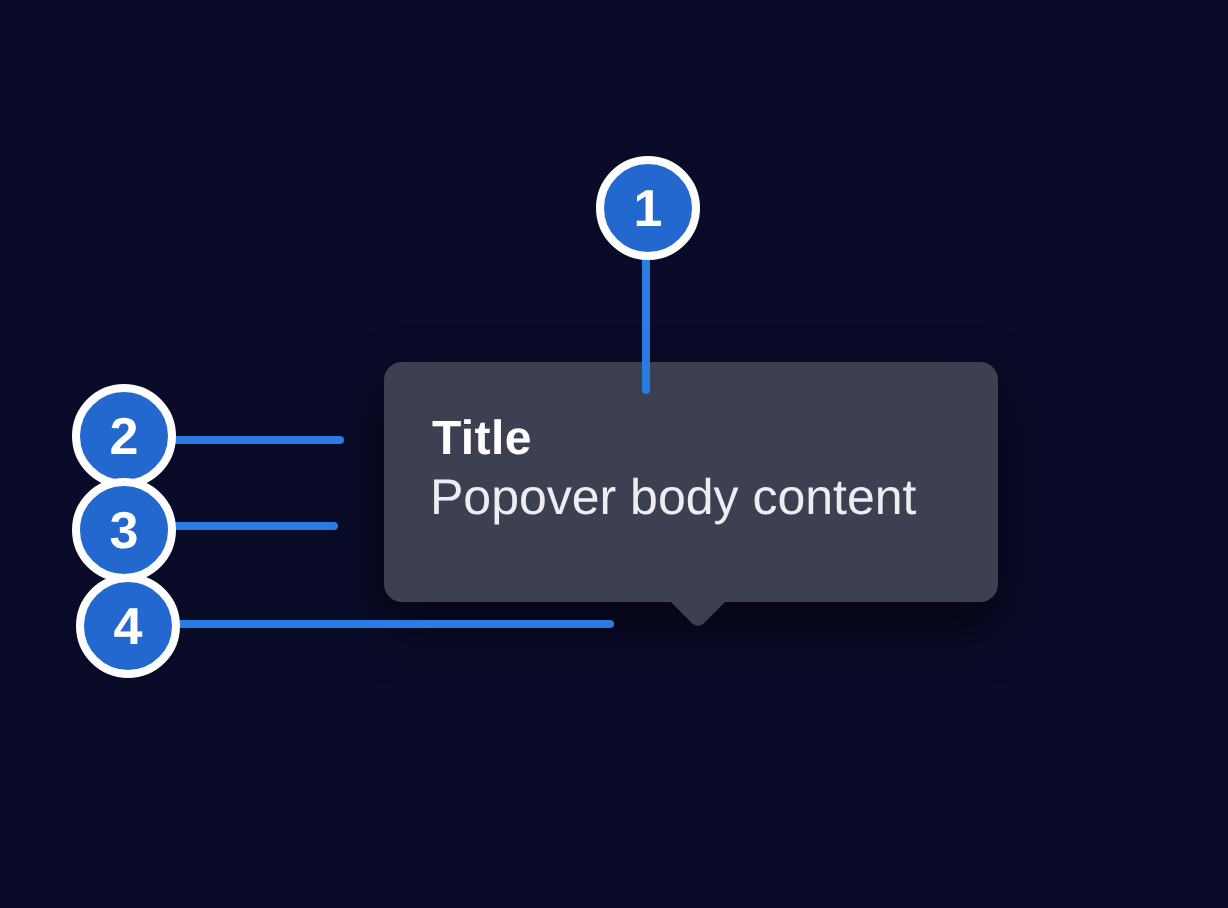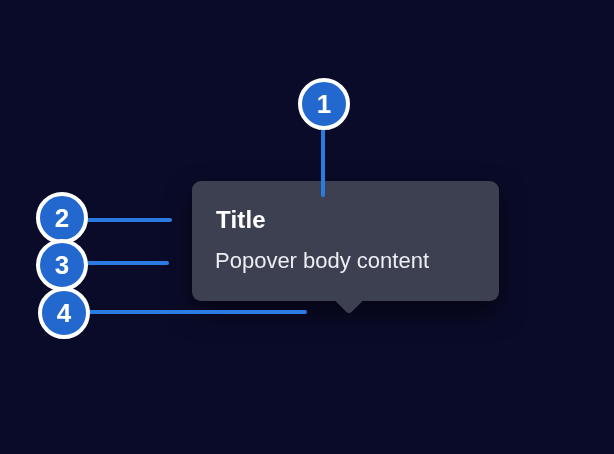--- a/index.html
+++ b/index.html
@@ -36,22 +36,22 @@
     position:absolute;
     left:24px;top:25px;
     font-size:24px;
     font-weight:bold;
     color:var(--title-color);
     letter-spacing:0.2px;
     white-space:nowrap;
   }
   .popover-body{
     position:absolute;
-    left:23px;top:67px;
-    font-size:22px;
+    left:23px;top:54px;
+    font-size:25px;
     font-weight:400;
     color:var(--body-color);
     white-space:nowrap;
   }
   .popover-arrow{
     position:absolute;
     left:146px;          
     top:107px;           
     width:22px;height:22px;
     background:var(--popover-bg);

